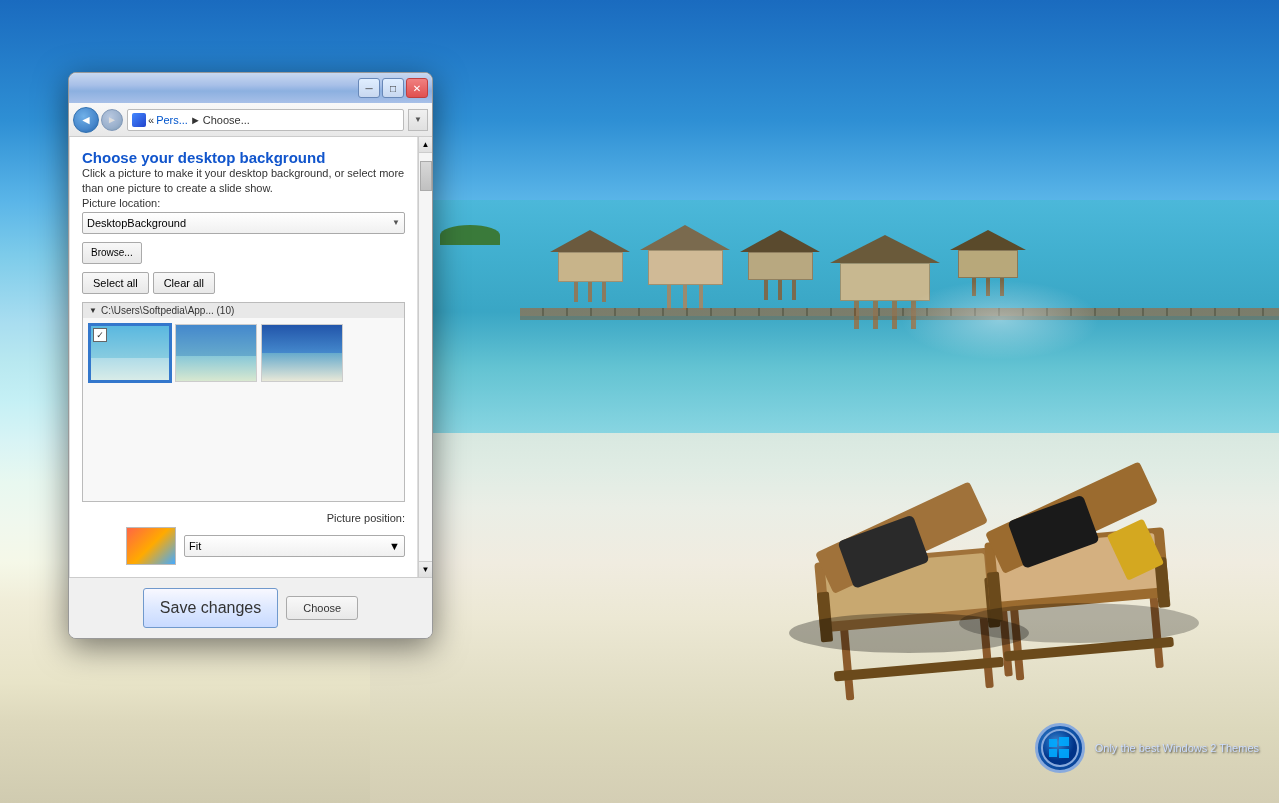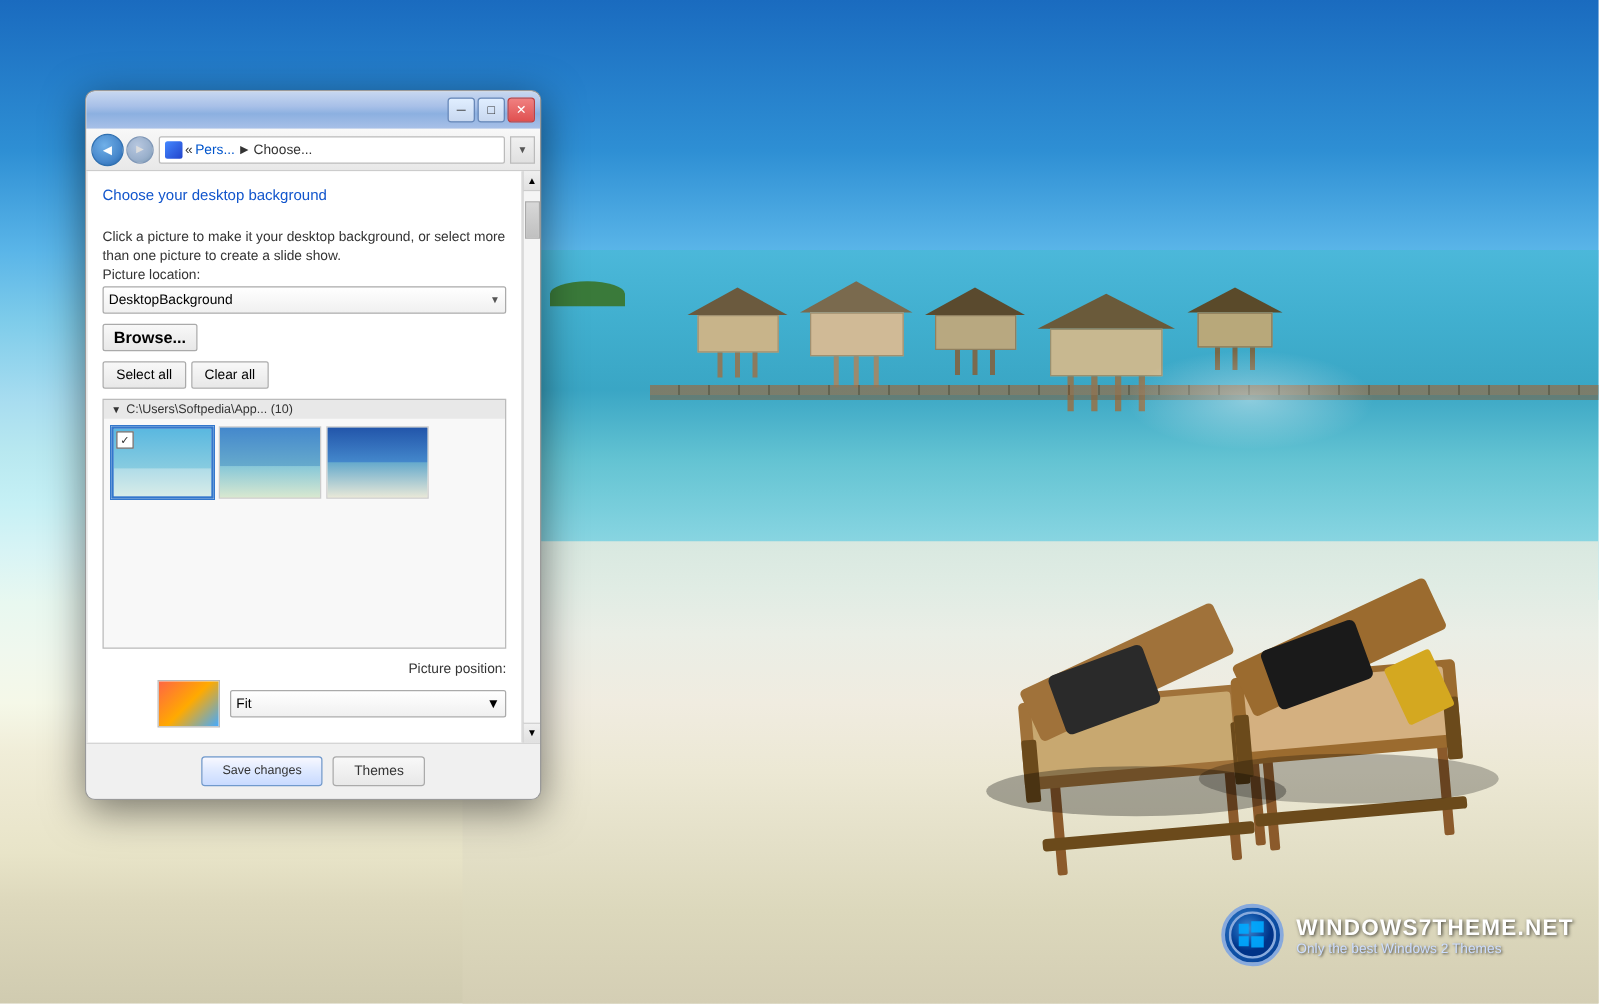--- a/index.html
+++ b/index.html
@@ -247,23 +247,23 @@
     
     .content-area {
       padding: 12px;
       background: white;
       border-left: 1px solid #ddd;
       border-right: 1px solid #ddd;
     }
 
     .dialog-title {
       color: #1155cc;
-      font-size: 12px;
-      font-weight: normal;
-      margin-bottom: 20px;
+      font-size: 15px;
+      font-weight: bold;
+      margin-bottom: 0;
     }
 
     .dialog-desc {
       color: #333;
       font-size: 11px;
       line-height: 1.4;
     }
 
     .label {
       font-size: 11px;
@@ -297,25 +297,24 @@
       font-size: 8px;
       color: #555;
     }
 
     .browse-btn {
       height: 22px;
       padding: 0 8px;
       border: 1px solid #aaa;
       background: linear-gradient(180deg, #f8f8f8 0%, #e8e8e8 100%);
       cursor: pointer;
-      font-size: 13px;
+      font-size: 10px;
       border-radius: 2px;
       display: flex;
       align-items: center;
-      font-weight: bold;
     }
 
     .select-clear-row {
       display: flex;
       gap: 4px;
       margin-bottom: 8px;
     }
 
     .select-all-btn, .clear-all-btn {
       height: 22px;
@@ -460,26 +459,26 @@
       background: #f0f0f0;
       border-top: 1px solid #ccc;
       padding: 10px 12px;
       display: flex;
       justify-content: center;
       gap: 8px;
       align-items: center;
     }
 
     .save-btn {
-      height: 24px;
+      height: 40px;
       padding: 0 16px;
       border: 1px solid #7099cc;
       background: linear-gradient(180deg, #f8f8ff 0%, #dde8ff 50%, #c8daff 100%);
       cursor: pointer;
-      font-size: 10px;
+      font-size: 16px;
       border-radius: 3px;
       color: #333;
     }
 
     .cancel-btn {
       height: 24px;
       padding: 0 16px;
       border: 1px solid #aaa;
       background: linear-gradient(180deg, #f8f8f8 0%, #e8e8e8 100%);
       cursor: pointer;
@@ -699,21 +698,20 @@
             </radialGradient>
           </defs>
 
           <rect x="8" y="10" width="8" height="8" fill="#00aaff" opacity="0.9"></rect>
           <rect x="18" y="8" width="10" height="9" fill="#00aaff" opacity="0.9"></rect>
           <rect x="8" y="20" width="8" height="8" fill="#00aaff" opacity="0.9"></rect>
           <rect x="18" y="20" width="10" height="9" fill="#00aaff" opacity="0.9"></rect>
         </svg>
       </div>
       <div class="watermark-text">
-        <div class="watermark-title">WINDOWS7THEME.NET</div>
         <div class="watermark-subtitle">Only the best Windows 2 Themes</div>
       </div>
     </div>
 
   </div>
 </div>
 
 <div class="dialog-window">
 
   <div class="title-bar">
@@ -816,16 +814,16 @@
       <div class="side-scroll-up">▲</div>
       <div class="side-scroll-track">
         <div class="side-scroll-thumb"></div>
       </div>
       <div class="side-scroll-down">▼</div>
     </div>
   </div>
 
   <div class="bottom-section">
     <button class="save-btn">Save changes</button>
-    <button class="cancel-btn">Themes</button>
+    <button class="cancel-btn">Choose</button>
   </div>
 
 </div>
 
 </body></html>

